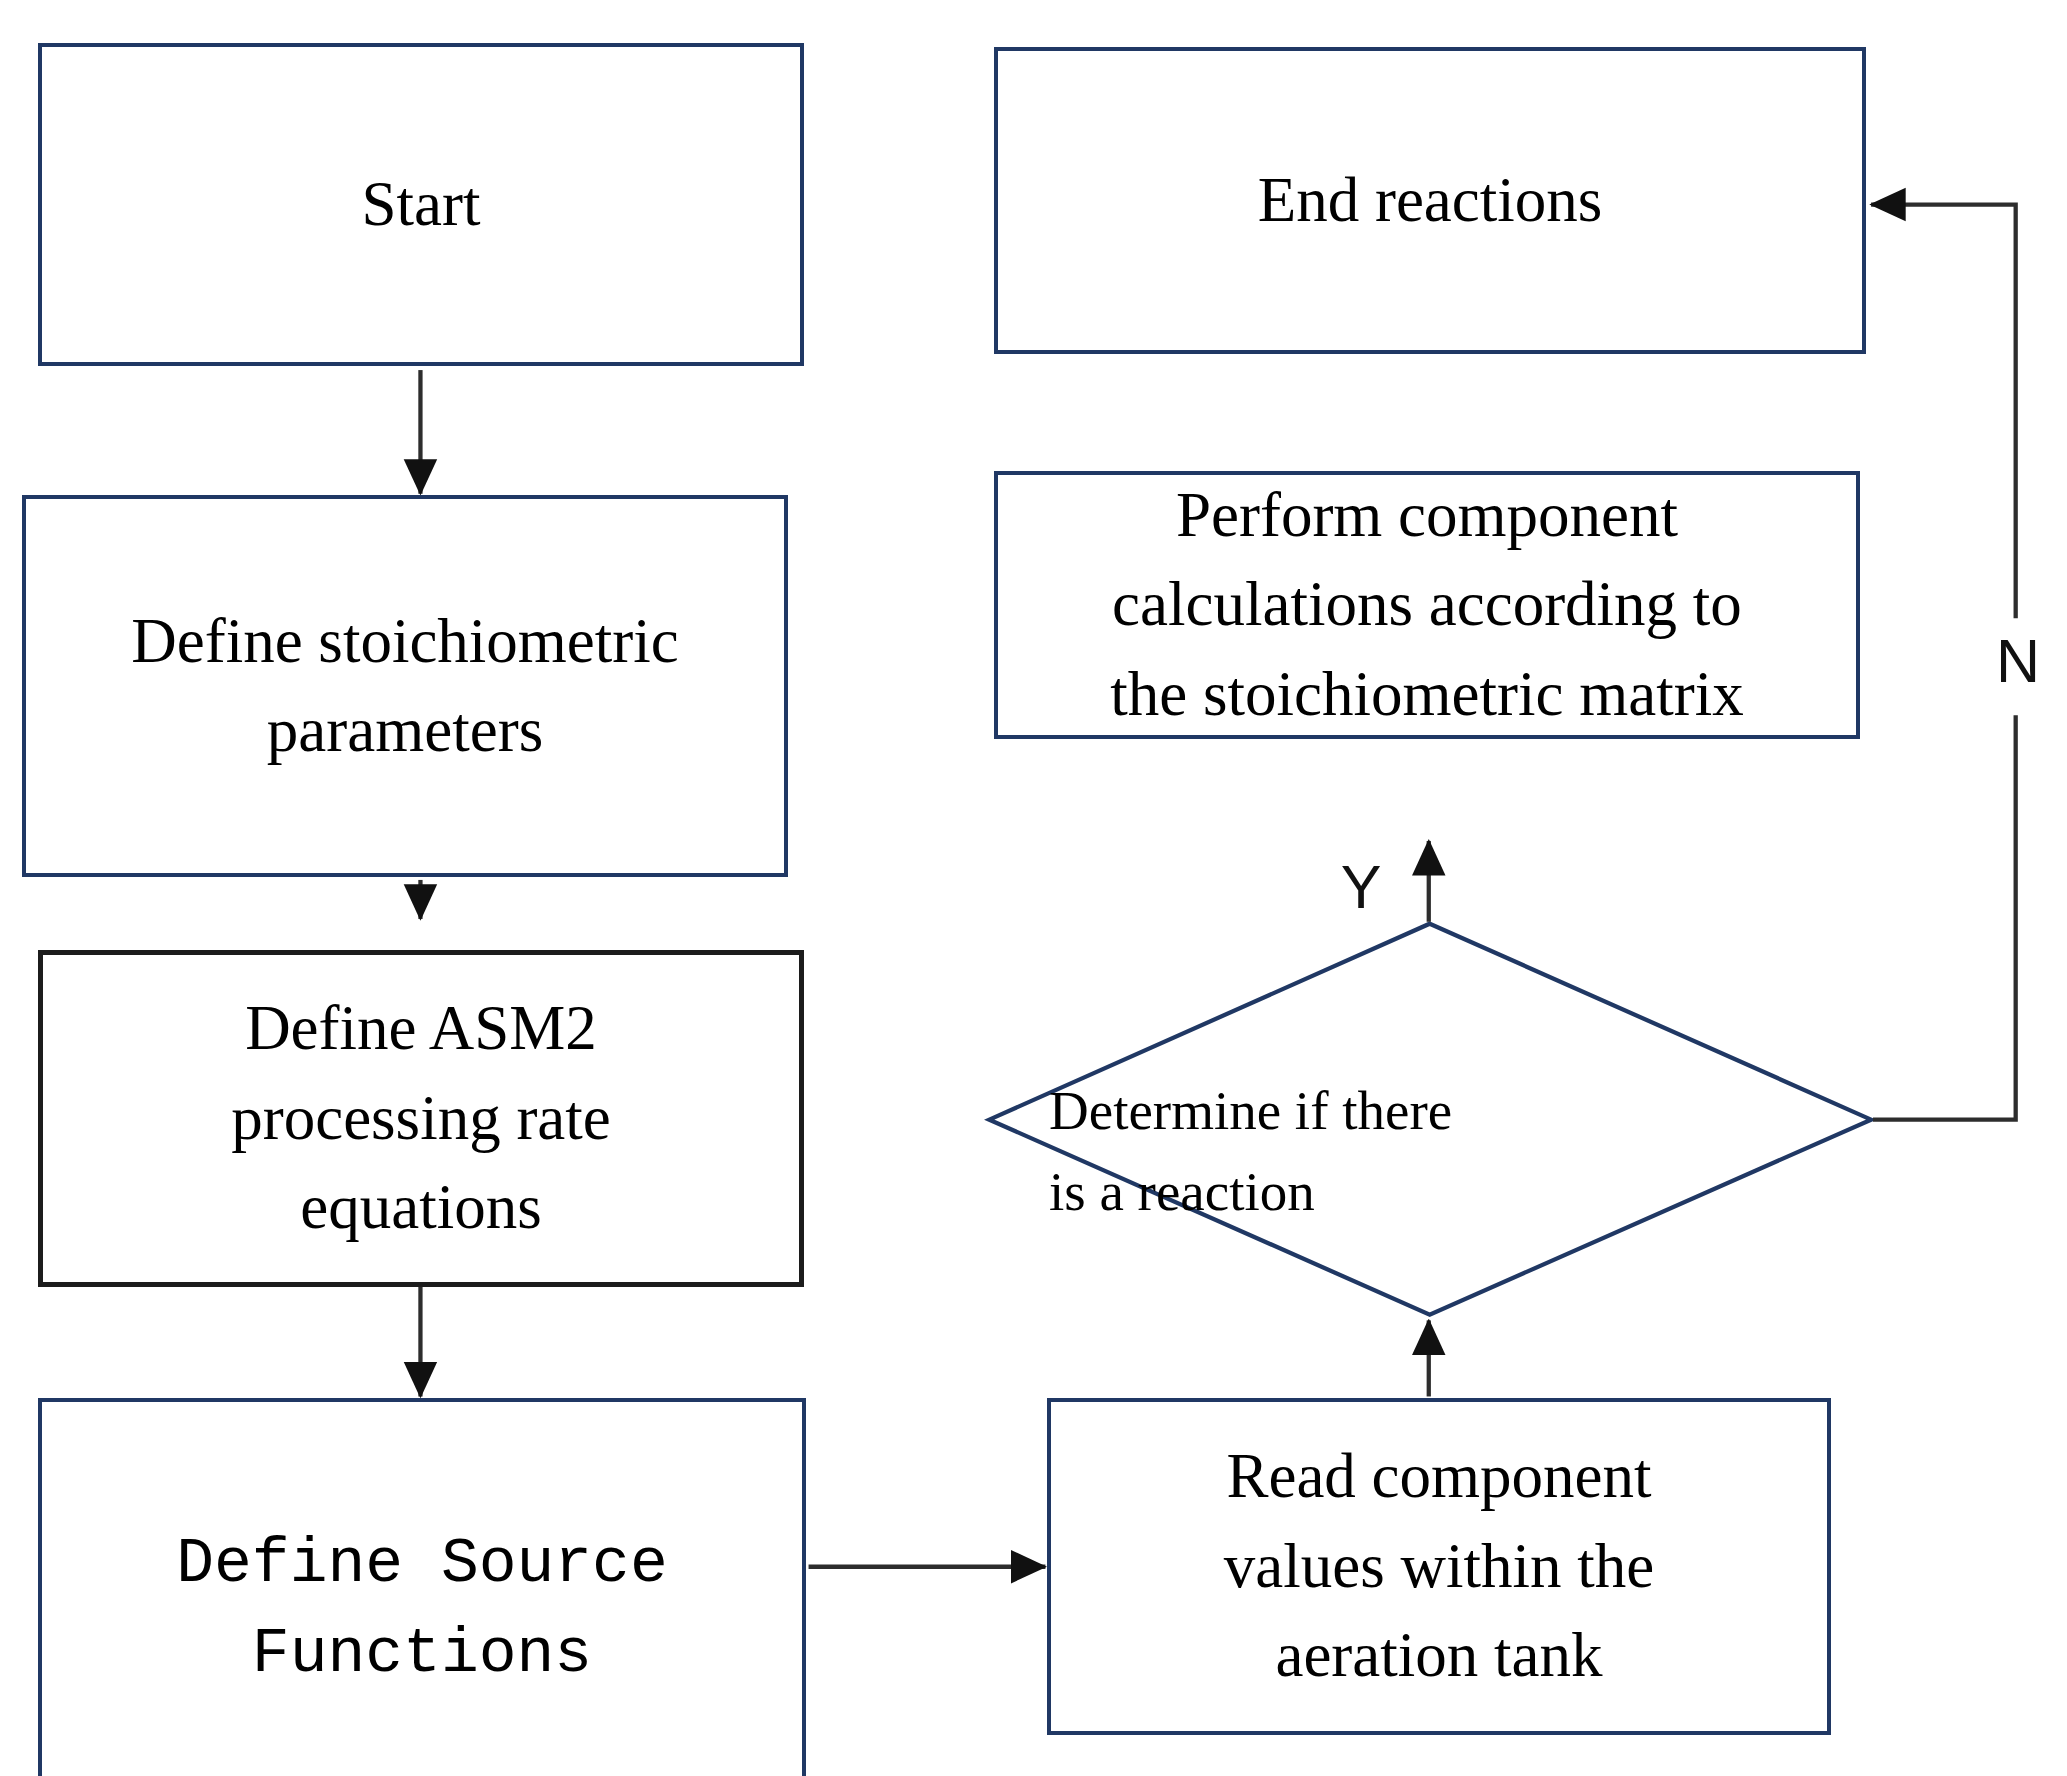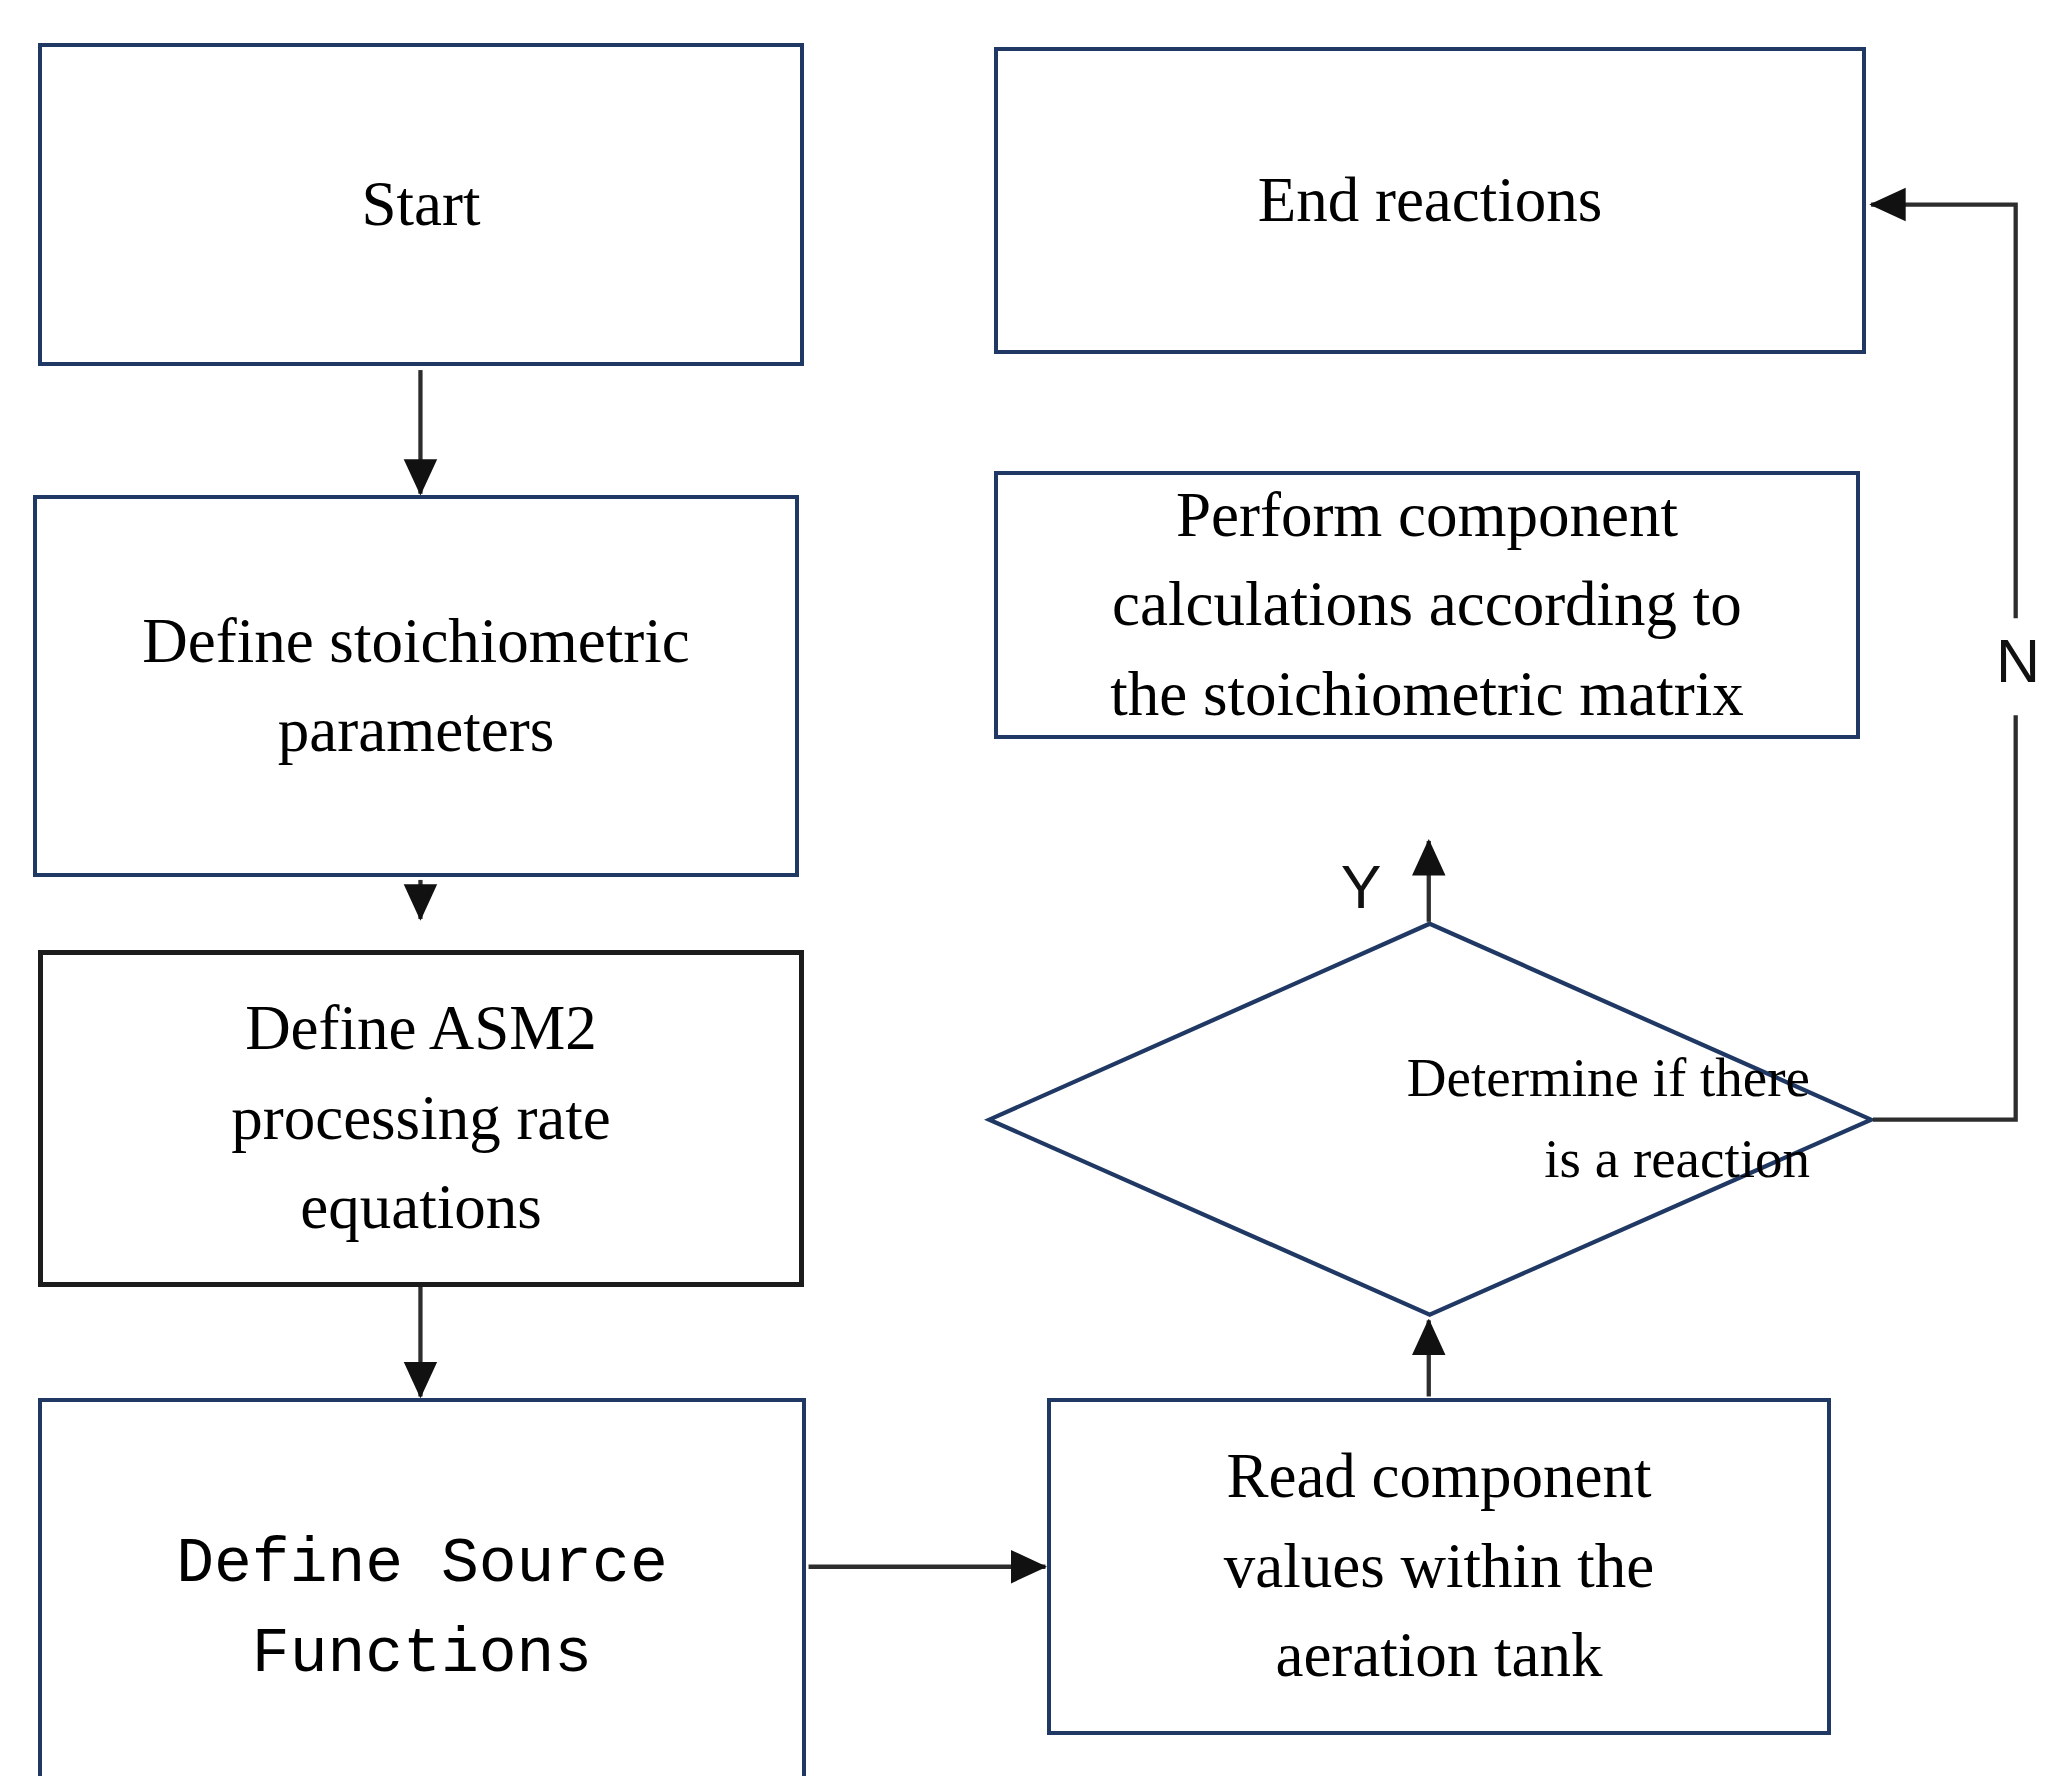--- a/index.html
+++ b/index.html
@@ -36,34 +36,34 @@
     line-height: 1.42;
     white-space: pre-line;
     z-index: 2;
   }
   .node.black-border {
     border-color: #1c1c1c;
     border-width: 5.7px;
   }
   
   #box-start   { left: 38px;  top: 43px;   width: 766px; height: 323px; }
-  #box-stoich  { left: 33px;  top: 495px;  width: 766px; height: 382px; }
+  #box-stoich  { left: 22px;  top: 495px;  width: 766px; height: 382px; }
   #box-asm2    { left: 38px;  top: 922px;  width: 766px; height: 337px; margin-top: 28px; }
   #box-source  { left: 38px;  top: 1398px; width: 768px; height: 423px; font-family: Liberation Mono, monospace; }
   
   #box-end     { left: 994px; top: 47px;   width: 872px; height: 307px; }
   #box-perform { left: 994px; top: 471px;  width: 866px; height: 268px; }
   #box-read    { left: 1047px; top: 1398px; width: 784px; height: 337px; }
 
   .diamond-label {
     position: absolute;
     left: 1049px;
-    top: 1037px;
+    top: 1070px;
     width: 761px;
-    text-align: right;
+    text-align: left;
     font-size: 55px;
     line-height: 1.48;
     white-space: pre-line;
     z-index: 3;
   }
   .branch-label {
     position: absolute;
     font-family: "Liberation Sans", sans-serif;
     font-size: 61px;
     font-weight: 500;

